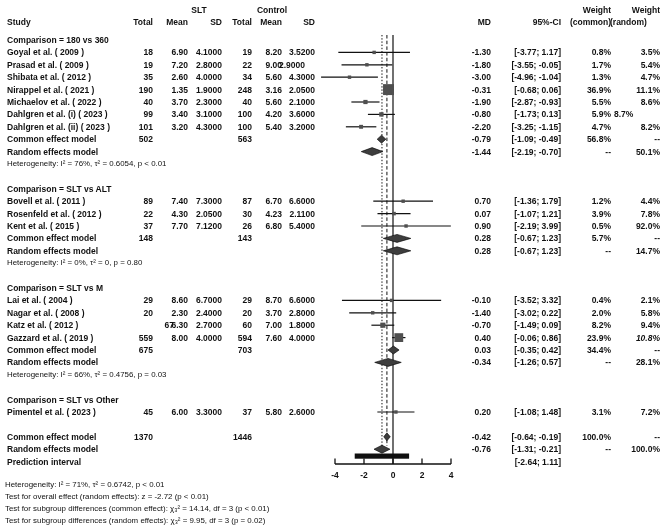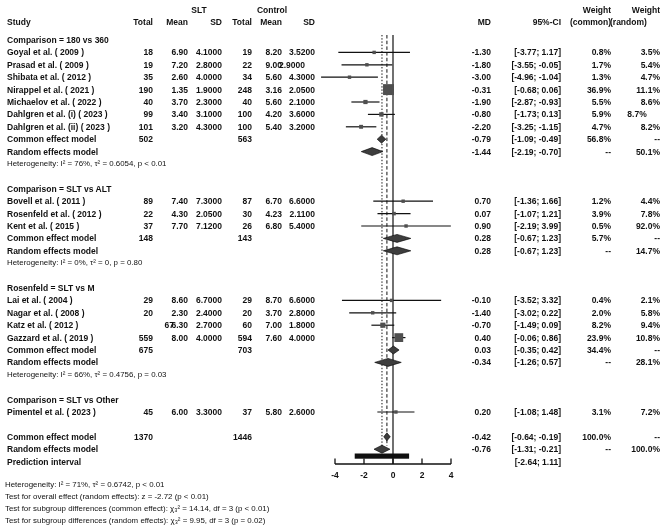--- a/index.html
+++ b/index.html
@@ -148,21 +148,21 @@
       <div class="cell" style="top: 108.4px; left: 7px;">Dahlgren et al. (i) ( 2023 )</div>
       <div class="cell" style="top: 108.4px; right: 513px; width: 46px; text-align: right;">99</div>
       <div class="cell" style="top: 108.4px; right: 478px; width: 33px; text-align: right;">3.40</div>
       <div class="cell" style="top: 108.4px; right: 444px; width: 33px; text-align: right;">3.1000</div>
       <div class="cell" style="top: 108.4px; right: 414px; width: 33px; text-align: right;">100</div>
       <div class="cell" style="top: 108.4px; right: 384px; width: 33px; text-align: right;">4.20</div>
       <div class="cell" style="top: 108.4px; right: 351px; width: 36px; text-align: right;">3.6000</div>
       <div class="cell" style="top: 108.4px; right: 175px; width: 40px; text-align: right;">-0.80</div>
       <div class="cell" style="top: 108.4px; right: 105px; width: 62px; text-align: right;">[-1.73; 0.13]</div>
       <div class="cell" style="top: 108.4px; right: 55px; width: 46px; text-align: right;">5.9%</div>
-      <div class="cell" style="top: 108.4px; right: 6px; width: 46px; text-align: center;">8.7%</div>
+      <div class="cell" style="top: 108.4px; right: 6px; width: 46px; text-align: left;">8.7%</div>
       <div class="cell" style="top: 120.8px; left: 7px;">Dahlgren et al. (ii) ( 2023 )</div>
       <div class="cell" style="top: 120.8px; right: 513px; width: 46px; text-align: right;">101</div>
       <div class="cell" style="top: 120.8px; right: 478px; width: 33px; text-align: right;">3.20</div>
       <div class="cell" style="top: 120.8px; right: 444px; width: 33px; text-align: right;">4.3000</div>
       <div class="cell" style="top: 120.8px; right: 414px; width: 33px; text-align: right;">100</div>
       <div class="cell" style="top: 120.8px; right: 384px; width: 33px; text-align: right;">5.40</div>
       <div class="cell" style="top: 120.8px; right: 351px; width: 36px; text-align: right;">3.2000</div>
       <div class="cell" style="top: 120.8px; right: 175px; width: 40px; text-align: right;">-2.20</div>
       <div class="cell" style="top: 120.8px; right: 105px; width: 62px; text-align: right;">[-3.25; -1.15]</div>
       <div class="cell" style="top: 120.8px; right: 55px; width: 46px; text-align: right;">4.7%</div>
@@ -182,21 +182,21 @@
       <div class="cell sm" style="top: 158px; left: 7px;">Heterogeneity: I² = 76%, τ² = 0.6054, p &lt; 0.01</div>
       <div class="cell" style="top: 182.8px; left: 7px;">Comparison = SLT vs ALT</div>
       <div class="cell" style="top: 195.2px; left: 7px;">Bovell et al. ( 2011 )</div>
       <div class="cell" style="top: 195.2px; right: 513px; width: 46px; text-align: right;">89</div>
       <div class="cell" style="top: 195.2px; right: 478px; width: 33px; text-align: right;">7.40</div>
       <div class="cell" style="top: 195.2px; right: 444px; width: 33px; text-align: right;">7.3000</div>
       <div class="cell" style="top: 195.2px; right: 414px; width: 33px; text-align: right;">87</div>
       <div class="cell" style="top: 195.2px; right: 384px; width: 33px; text-align: right;">6.70</div>
       <div class="cell" style="top: 195.2px; right: 351px; width: 36px; text-align: right;">6.6000</div>
       <div class="cell" style="top: 195.2px; right: 175px; width: 40px; text-align: right;">0.70</div>
-      <div class="cell" style="top: 195.2px; right: 105px; width: 62px; text-align: right;">[-1.36; 1.66]</div>
+      <div class="cell" style="top: 195.2px; right: 105px; width: 62px; text-align: right;">[-1.36; 1.79]</div>
       <div class="cell" style="top: 195.2px; right: 55px; width: 46px; text-align: right;">1.2%</div>
       <div class="cell" style="top: 195.2px; right: 6px; width: 46px; text-align: right;">4.4%</div>
       <div class="cell" style="top: 207.6px; left: 7px;">Rosenfeld et al. ( 2012 )</div>
       <div class="cell" style="top: 207.6px; right: 513px; width: 46px; text-align: right;">22</div>
       <div class="cell" style="top: 207.6px; right: 478px; width: 33px; text-align: right;">4.30</div>
       <div class="cell" style="top: 207.6px; right: 444px; width: 33px; text-align: right;">2.0500</div>
       <div class="cell" style="top: 207.6px; right: 414px; width: 33px; text-align: right;">30</div>
       <div class="cell" style="top: 207.6px; right: 384px; width: 33px; text-align: right;">4.23</div>
       <div class="cell" style="top: 207.6px; right: 351px; width: 36px; text-align: right;">2.1100</div>
       <div class="cell" style="top: 207.6px; right: 175px; width: 40px; text-align: right;">0.07</div>
@@ -220,21 +220,21 @@
       <div class="cell" style="top: 232.4px; right: 175px; width: 40px; text-align: right;">0.28</div>
       <div class="cell" style="top: 232.4px; right: 105px; width: 62px; text-align: right;">[-0.67; 1.23]</div>
       <div class="cell" style="top: 232.4px; right: 55px; width: 46px; text-align: right;">5.7%</div>
       <div class="cell" style="top: 232.4px; right: 6px; width: 46px; text-align: right;">--</div>
       <div class="cell" style="top: 244.8px; left: 7px;">Random effects model</div>
       <div class="cell" style="top: 244.8px; right: 175px; width: 40px; text-align: right;">0.28</div>
       <div class="cell" style="top: 244.8px; right: 105px; width: 62px; text-align: right;">[-0.67; 1.23]</div>
       <div class="cell" style="top: 244.8px; right: 55px; width: 46px; text-align: right;">--</div>
       <div class="cell" style="top: 244.8px; right: 6px; width: 46px; text-align: right;">14.7%</div>
       <div class="cell sm" style="top: 257.2px; left: 7px;">Heterogeneity: I² = 0%, τ² = 0, p = 0.80</div>
-      <div class="cell" style="top: 282px; left: 7px;">Rosenfeld = SLT vs M</div>
+      <div class="cell" style="top: 282px; left: 7px;">Comparison = SLT vs M</div>
       <div class="cell" style="top: 294.4px; left: 7px;">Lai et al. ( 2004 )</div>
       <div class="cell" style="top: 294.4px; right: 513px; width: 46px; text-align: right;">29</div>
       <div class="cell" style="top: 294.4px; right: 478px; width: 33px; text-align: right;">8.60</div>
       <div class="cell" style="top: 294.4px; right: 444px; width: 33px; text-align: right;">6.7000</div>
       <div class="cell" style="top: 294.4px; right: 414px; width: 33px; text-align: right;">29</div>
       <div class="cell" style="top: 294.4px; right: 384px; width: 33px; text-align: right;">8.70</div>
       <div class="cell" style="top: 294.4px; right: 351px; width: 36px; text-align: right;">6.6000</div>
       <div class="cell" style="top: 294.4px; right: 175px; width: 40px; text-align: right;">-0.10</div>
       <div class="cell" style="top: 294.4px; right: 105px; width: 62px; text-align: right;">[-3.52; 3.32]</div>
       <div class="cell" style="top: 294.4px; right: 55px; width: 46px; text-align: right;">0.4%</div>
@@ -264,21 +264,21 @@
       <div class="cell" style="top: 331.6px; left: 7px;">Gazzard et al. ( 2019 )</div>
       <div class="cell" style="top: 331.6px; right: 513px; width: 46px; text-align: right;">559</div>
       <div class="cell" style="top: 331.6px; right: 478px; width: 33px; text-align: right;">8.00</div>
       <div class="cell" style="top: 331.6px; right: 444px; width: 33px; text-align: right;">4.0000</div>
       <div class="cell" style="top: 331.6px; right: 414px; width: 33px; text-align: right;">594</div>
       <div class="cell" style="top: 331.6px; right: 384px; width: 33px; text-align: right;">7.60</div>
       <div class="cell" style="top: 331.6px; right: 351px; width: 36px; text-align: right;">4.0000</div>
       <div class="cell" style="top: 331.6px; right: 175px; width: 40px; text-align: right;">0.40</div>
       <div class="cell" style="top: 331.6px; right: 105px; width: 62px; text-align: right;">[-0.06; 0.86]</div>
       <div class="cell" style="top: 331.6px; right: 55px; width: 46px; text-align: right;">23.9%</div>
-      <div class="cell" style="top: 331.6px; right: 6px; width: 46px; text-align: right;">10.8%</div>
+      <div class="cell" style="top: 331.6px; right: 6px; width: 46px; text-align: right; font-style: italic;">10.8%</div>
       <div class="cell" style="top: 344px; left: 7px;">Common effect model</div>
       <div class="cell" style="top: 344px; right: 513px; width: 46px; text-align: right;">675</div>
       <div class="cell" style="top: 344px; right: 414px; width: 33px; text-align: right;">703</div>
       <div class="cell" style="top: 344px; right: 175px; width: 40px; text-align: right;">0.03</div>
       <div class="cell" style="top: 344px; right: 105px; width: 62px; text-align: right;">[-0.35; 0.42]</div>
       <div class="cell" style="top: 344px; right: 55px; width: 46px; text-align: right;">34.4%</div>
       <div class="cell" style="top: 344px; right: 6px; width: 46px; text-align: right;">--</div>
       <div class="cell" style="top: 356.4px; left: 7px;">Random effects model</div>
       <div class="cell" style="top: 356.4px; right: 175px; width: 40px; text-align: right;">-0.34</div>
       <div class="cell" style="top: 356.4px; right: 105px; width: 62px; text-align: right;">[-1.26; 0.57]</div>

